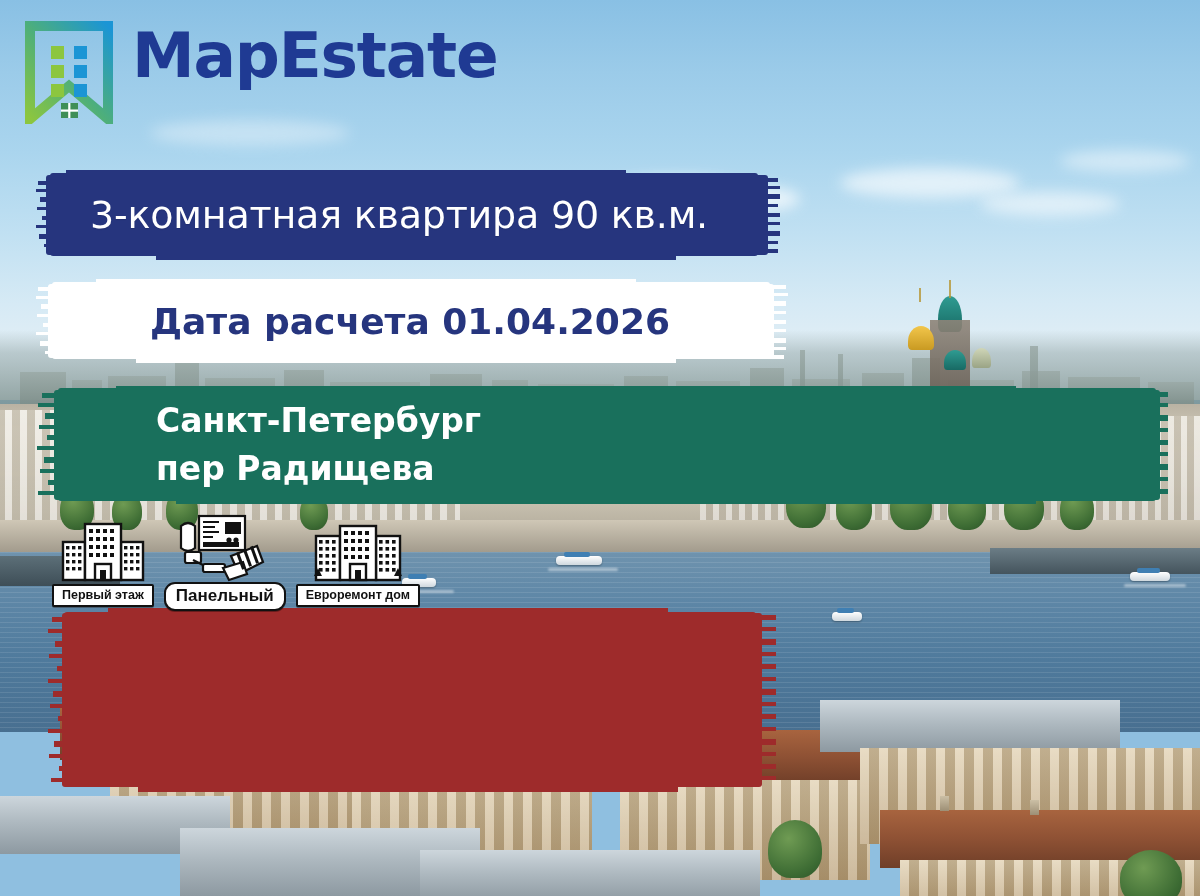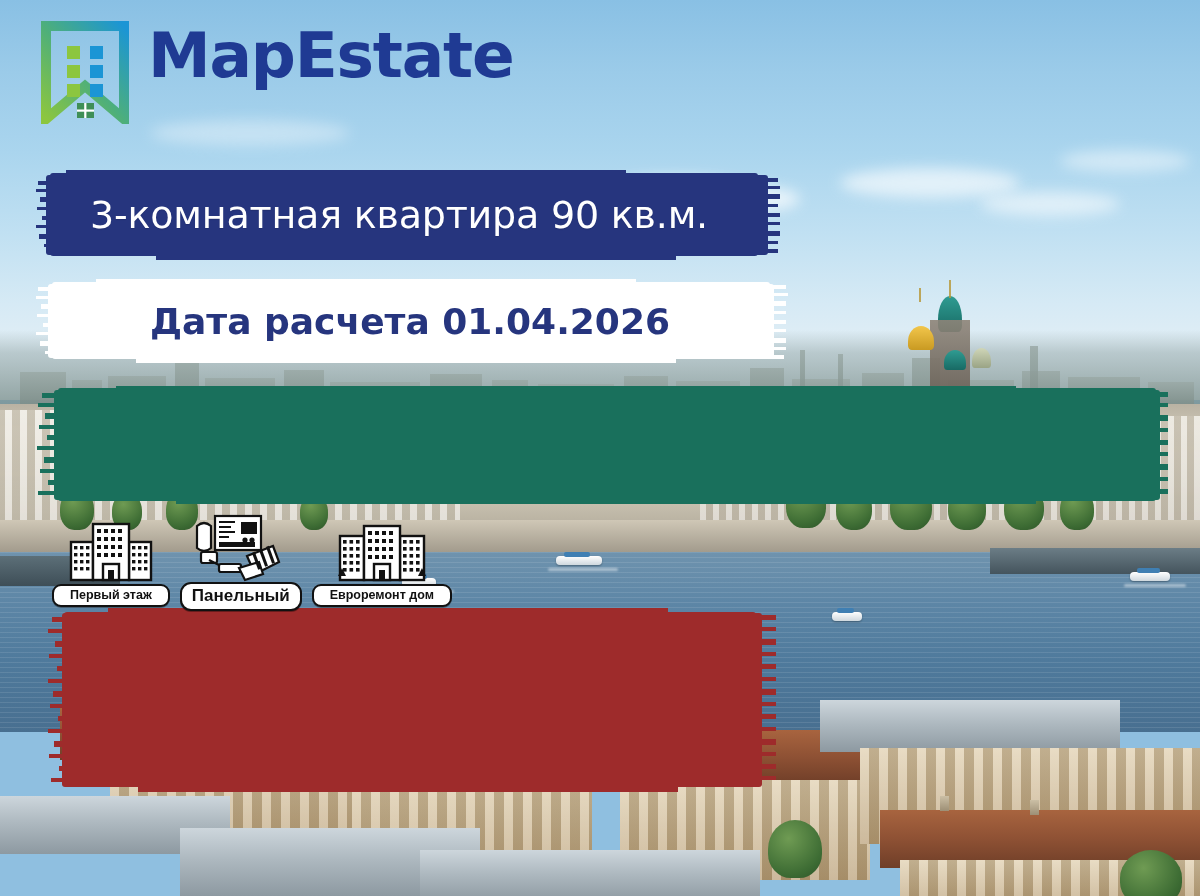--- a/index.html
+++ b/index.html
@@ -140,21 +140,21 @@
         rgba(255,255,255,.28) 0px, rgba(255,255,255,.28) 9px,
         rgba(120,100,70,.30) 9px, rgba(120,100,70,.30) 19px),
       linear-gradient(to bottom,#e0cfae,#b99f76);
   }
   .chim {
     position: absolute; width: 9px; height: 15px;
     background: linear-gradient(to bottom,#cbbfa5,#9d8f75);
   }
 
   
-  .logo { position: absolute; left: 36px; top: 14px; width: 520px; height: 118px; }
+  .logo { position: absolute; left: 20px; top: 14px; width: 520px; height: 118px; }
   .logo-mark { position: absolute; left: 0; top: 6px; width: 98px; height: 104px; }
   .logo-type {
     position: absolute; left: 112px; top: 10px;
     font-size: 63px; font-weight: 700; letter-spacing: -1.2px;
     color: #1f3a93; line-height: 1;
     font-family: "DejaVu Sans", sans-serif;
   }
   .logo-sub {
     position: absolute; left: 116px; top: 84px;
     font-size: 17.5px; font-weight: 700; letter-spacing: 1.25px;
@@ -224,22 +224,22 @@
   .badges {
     position: absolute; left: 52px; top: 512px;
     display: flex; align-items: flex-end; gap: 10px; z-index: 6;
   }
   .badge { position: relative; display: flex; flex-direction: column; align-items: center; }
   .badge-art { position: relative; }
   .badge-pill {
     margin-top: -6px;
     background: #ffffff;
     border: 2.5px solid #111111;
-    border-radius: 9px;
-    padding: 2px 16px 3px;
+    border-radius: 2px;
+    padding: 2px 8px 3px;
     font-weight: 700; color: #111111;
     white-space: nowrap;
     font-family: "Liberation Sans", sans-serif;
     box-shadow: 0 1px 0 rgba(0,0,0,.35);
   }
   .pill-sm { font-size: 12.5px; }
   .pill-md { font-size: 17px; border-radius: 11px; padding: 2px 10px 3px; }
 
   
   [data-bind] { white-space: pre-line; }
@@ -458,20 +458,22 @@
         <rect x="1092" y="55" width="40" height="5"></rect>
         <rect x="1098" y="67" width="34" height="4"></rect>
         <rect x="1088" y="79" width="44" height="6"></rect>
         <rect x="1104" y="92" width="28" height="4"></rect>
         <rect x="1094" y="104" width="38" height="5"></rect>
         <rect x="80" y="1" width="900" height="6"></rect>
         <rect x="140" y="112" width="860" height="7"></rect>
       </g>
     </svg>
     <div class="b-text t-city">
+      <div data-bind="banners.location.city">Санкт-Петербург</div>
+      <div data-bind="banners.location.street">пер Радищева</div>
     </div>
   </div>
 
   <div class="badges">
 
     <div class="badge">
       <div class="badge-art">
         <svg width="88" height="66" viewBox="0 0 88 66" aria-hidden="true">
           <g stroke="#111" stroke-width="2.4" fill="#fff">
             <rect x="4" y="22" width="22" height="38"></rect>

